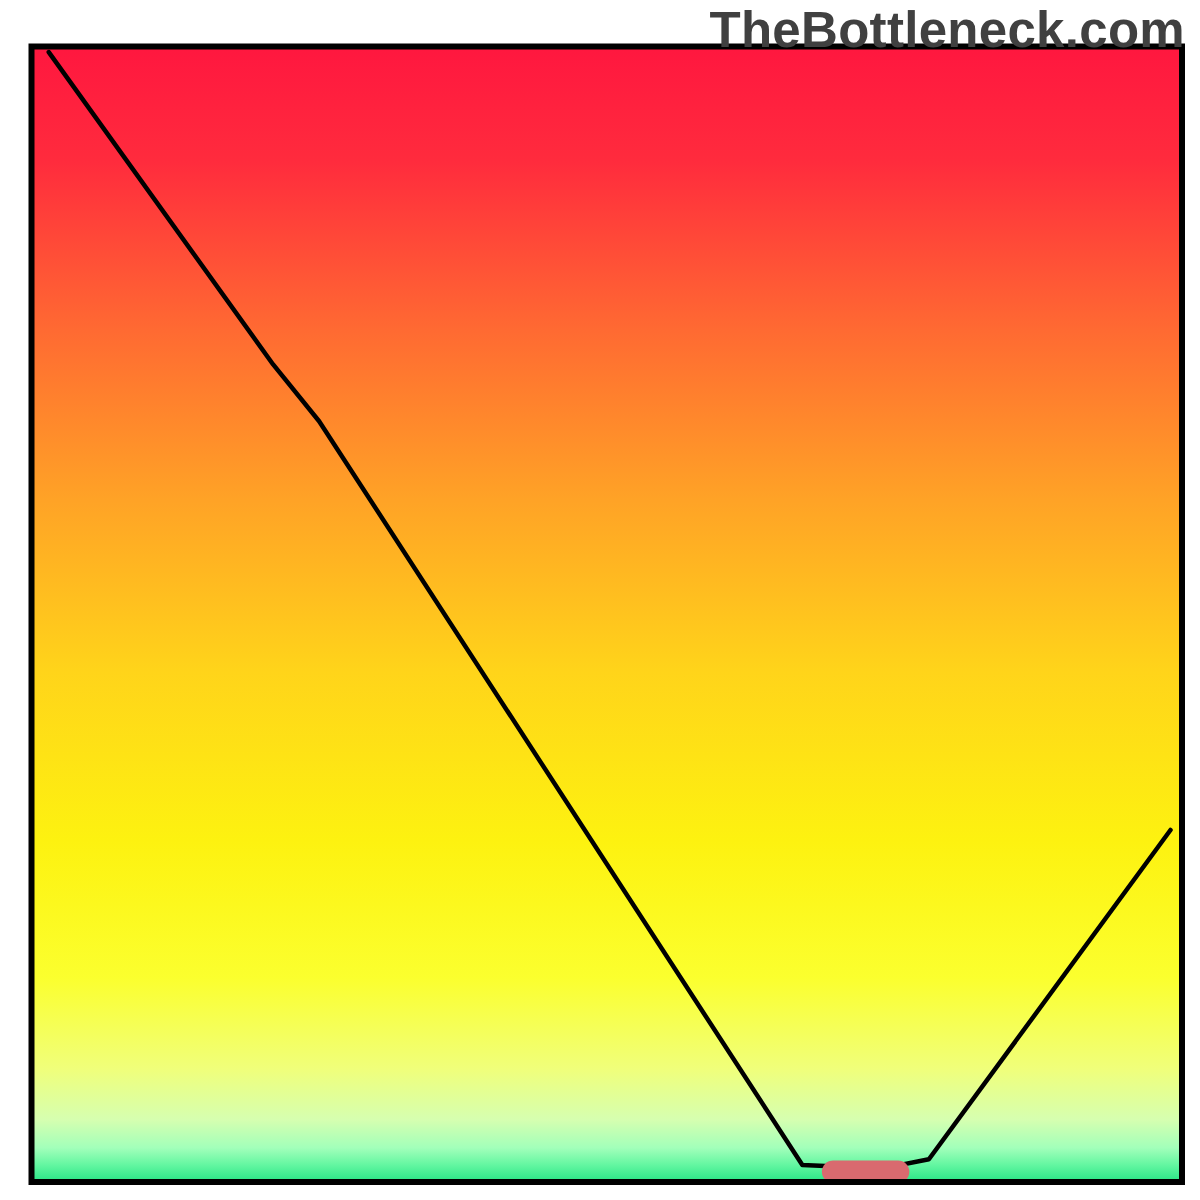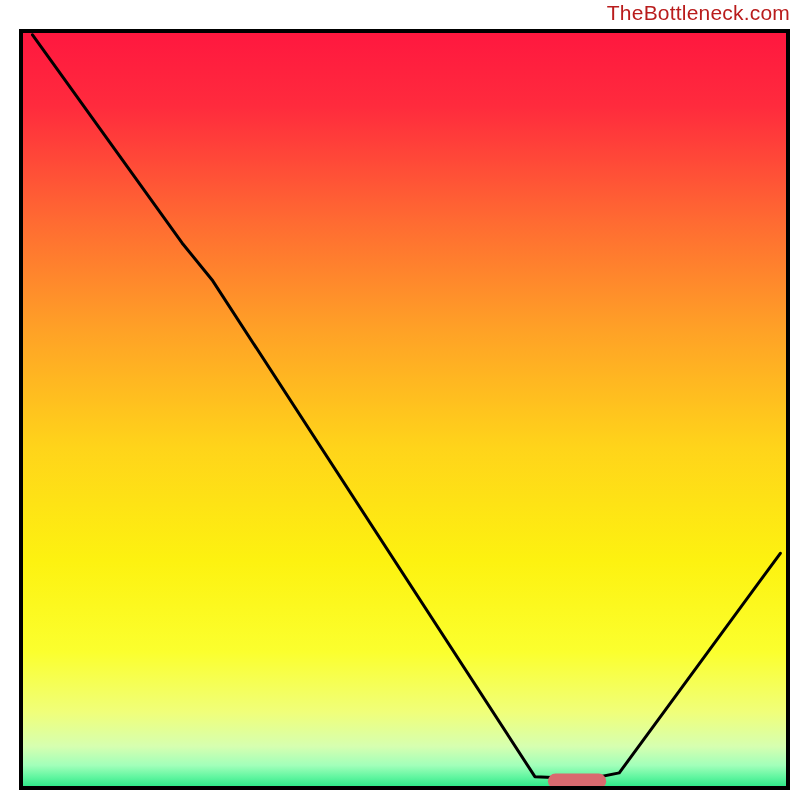--- a/index.html
+++ b/index.html
@@ -5,23 +5,23 @@
   html, body {
     margin: 0;
     padding: 0;
     width: 800px;
     height: 800px;
     background: #ffffff;
     font-family: Arial, Helvetica, sans-serif;
   }
   .watermark {
     position: absolute;
-    color: #b91c1c;
-    font-size: 21px;
-    font-weight: 400;
+    color: #404040;
+    font-size: 34px;
+    font-weight: 700;
     letter-spacing: 0.2px;
   }
 </style>
 </head>
 <body>
 
 <div id="root">
     <svg width="800" height="800" viewBox="0 0 800 800" style="position: absolute; left: 0px; top: 0px;">
       <defs>
         <linearGradient id="bg-grad" x1="0" y1="0" x2="0" y2="1">

